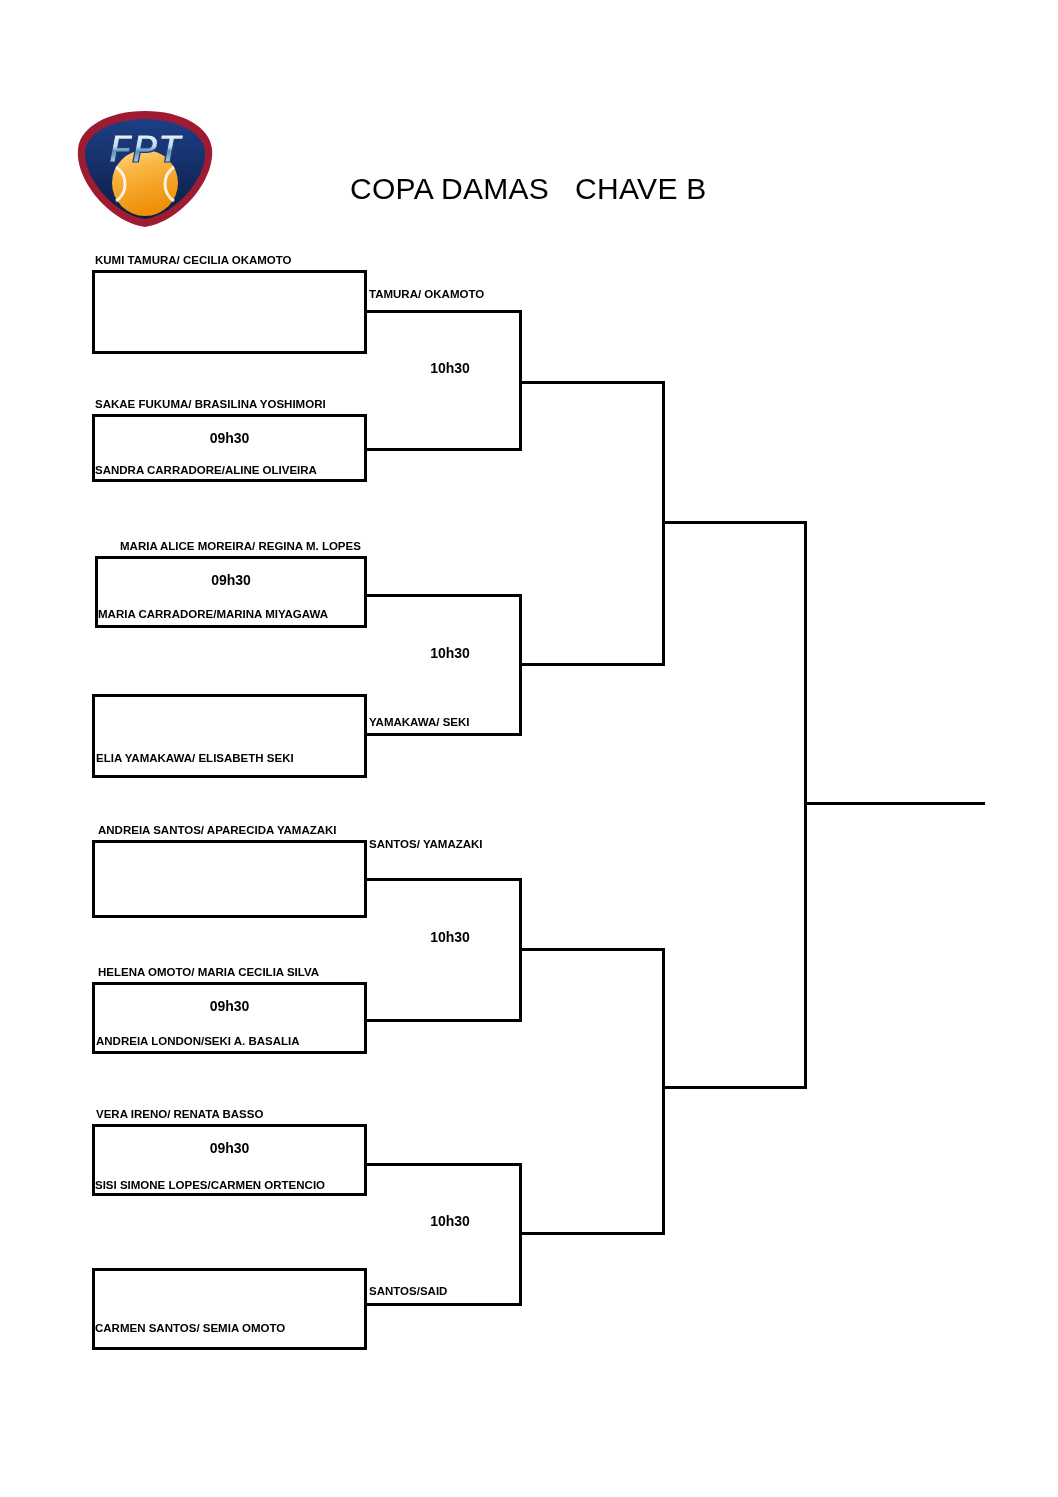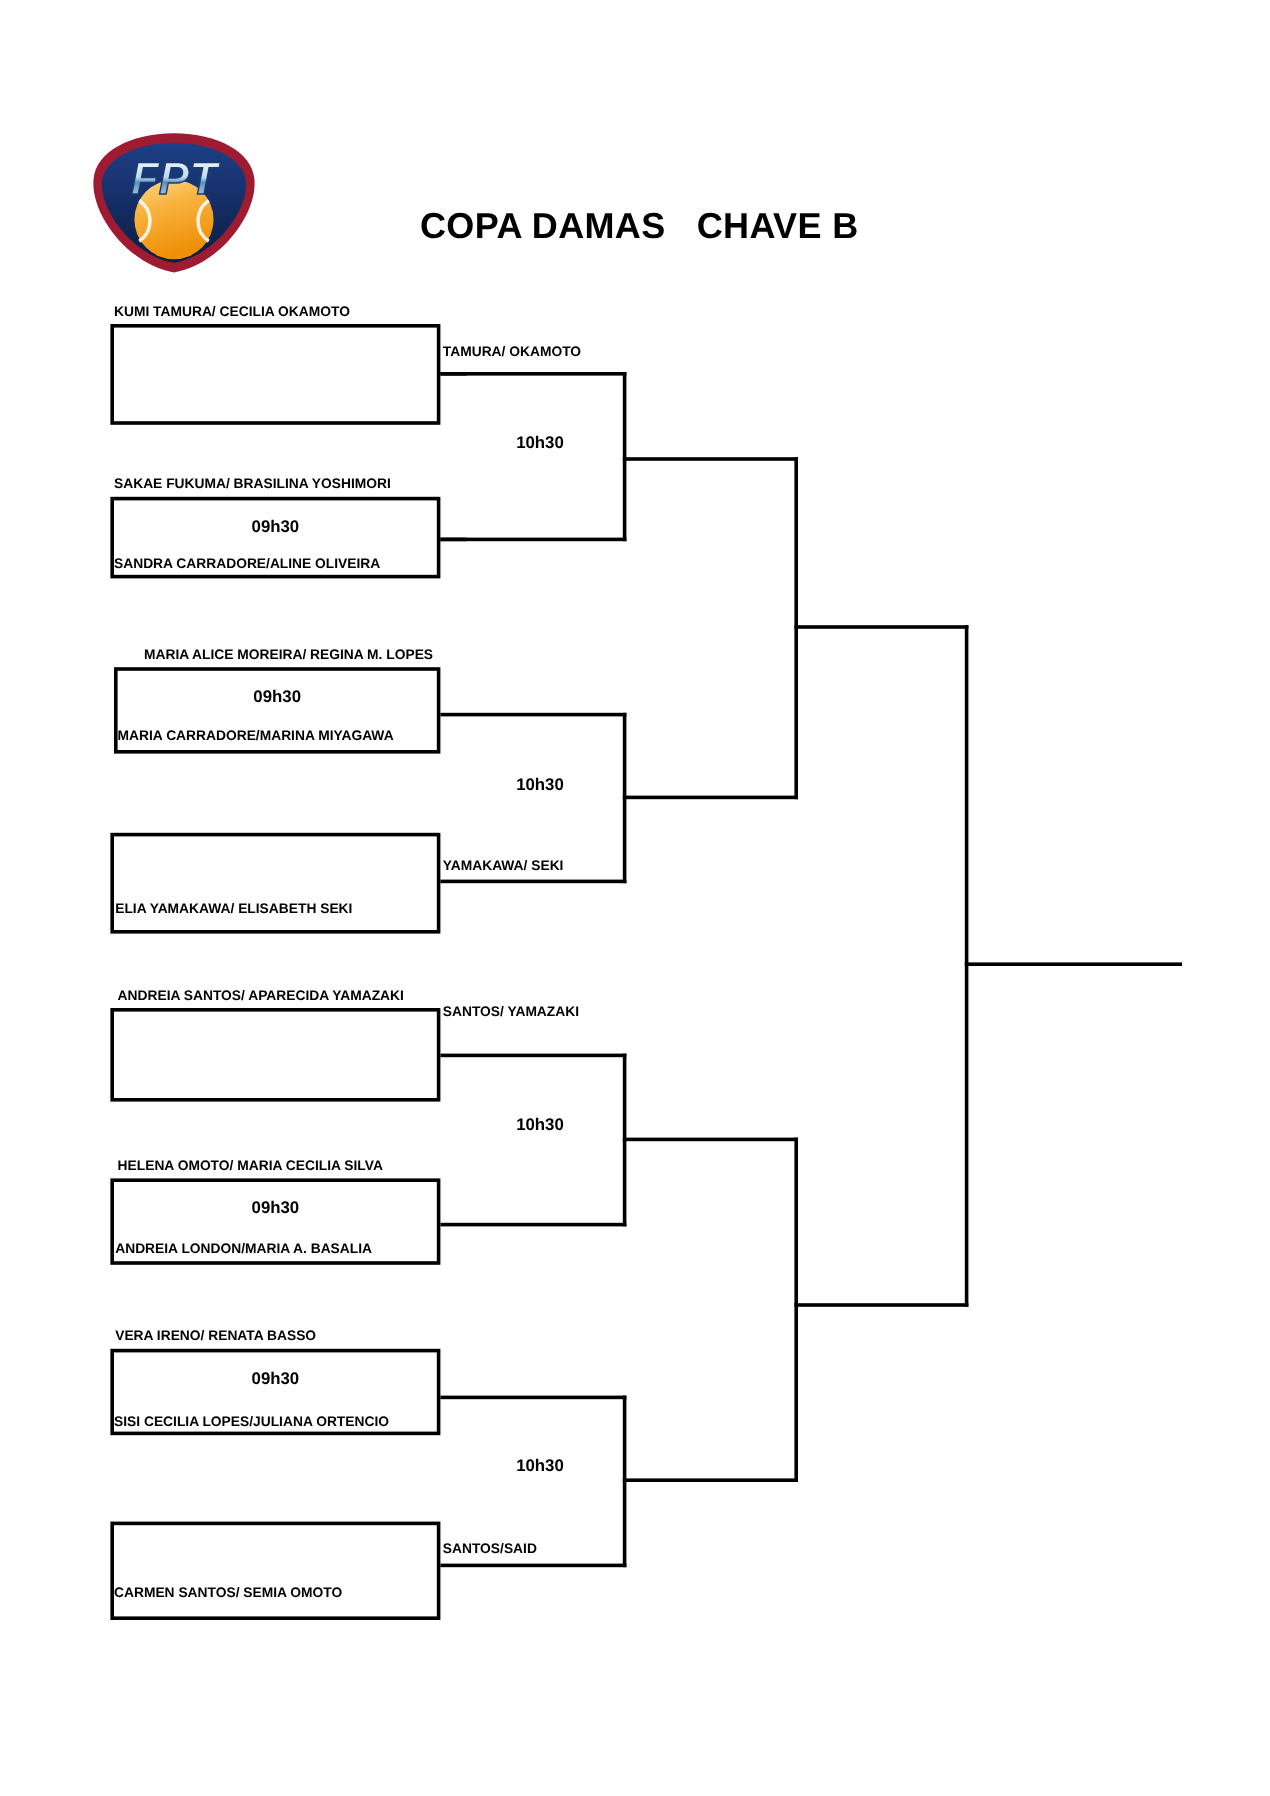--- a/index.html
+++ b/index.html
@@ -4,21 +4,21 @@
 <style>
   html,body{margin:0;padding:0;background:#ffffff;}
   body{width:1058px;height:1497px;position:relative;overflow:hidden;
        font-family:"Liberation Sans", sans-serif;color:#000;}
 
   
   #logo{position:absolute;left:70px;top:105px;width:150px;height:128px;}
   #logo svg{display:block;width:100%;height:100%;}
 
   
-  #title{position:absolute;left:350px;top:172px;font-size:30px;font-weight:bold;
+  #title{position:absolute;left:350px;top:172px;font-size:30px;font-weight:normal;
          letter-spacing:.3px;white-space:pre;font-family:"Liberation Sans", sans-serif;}
 
   
   .mbox{position:absolute;border:3px solid #000;box-sizing:border-box;background:#fff;}
   .mtime{position:absolute;font-size:14px;font-weight:bold;text-align:center;white-space:nowrap;}
   .plabel{position:absolute;font-size:11.5px;font-weight:bold;white-space:nowrap;letter-spacing:0px;}
   .wlabel{position:absolute;font-size:11.5px;font-weight:bold;white-space:nowrap;letter-spacing:0px;}
   .hline{position:absolute;height:3px;background:#000;}
   .vline{position:absolute;width:3px;background:#000;}
 </style>
@@ -97,32 +97,32 @@
 <div class="vline" style="left:662px;top:381px;height:285px;"></div>
 <div class="hline" style="left:662px;top:521px;width:145px;"></div>
 
 <div class="plabel" style="left:98px;top:824px;">ANDREIA SANTOS/ APARECIDA YAMAZAKI</div>
 <div class="mbox" style="left:92px;top:840px;width:275px;height:78px;"></div>
 <div class="wlabel" style="left:369px;top:838px;">SANTOS/ YAMAZAKI</div>
 
 <div class="plabel" style="left:98px;top:966px;">HELENA OMOTO/ MARIA CECILIA SILVA</div>
 <div class="mbox" style="left:92px;top:982px;width:275px;height:72px;"></div>
 <div class="mtime" style="left:92px;top:998px;width:275px;">09h30</div>
-<div class="plabel" style="left:96px;top:1035px;">ANDREIA LONDON/MARIA A. BASALIA</div>
+<div class="plabel" style="left:96px;top:1035px;">ANDREIA LONDON/SEKI A. BASALIA</div>
 
 <div class="hline" style="left:367px;top:878px;width:155px;"></div>
 <div class="hline" style="left:367px;top:1019px;width:155px;"></div>
 <div class="vline" style="left:519px;top:878px;height:144px;"></div>
 <div class="mtime" style="left:380px;top:929px;width:140px;">10h30</div>
 <div class="hline" style="left:519px;top:948px;width:146px;"></div>
 
 <div class="plabel" style="left:96px;top:1108px;">VERA IRENO/ RENATA BASSO</div>
 <div class="mbox" style="left:92px;top:1124px;width:275px;height:72px;"></div>
 <div class="mtime" style="left:92px;top:1140px;width:275px;">09h30</div>
-<div class="plabel" style="left:95px;top:1179px;">SISI CECILIA LOPES/JULIANA ORTENCIO</div>
+<div class="plabel" style="left:95px;top:1179px;">SISI SIMONE LOPES/CARMEN ORTENCIO</div>
 
 <div class="mbox" style="left:92px;top:1268px;width:275px;height:82px;"></div>
 <div class="plabel" style="left:95px;top:1322px;">CARMEN SANTOS/ SEMIA OMOTO</div>
 <div class="wlabel" style="left:369px;top:1285px;">SANTOS/SAID</div>
 
 <div class="hline" style="left:367px;top:1163px;width:155px;"></div>
 <div class="hline" style="left:367px;top:1303px;width:155px;"></div>
 <div class="vline" style="left:519px;top:1163px;height:143px;"></div>
 <div class="mtime" style="left:380px;top:1213px;width:140px;">10h30</div>
 <div class="hline" style="left:519px;top:1232px;width:146px;"></div>

